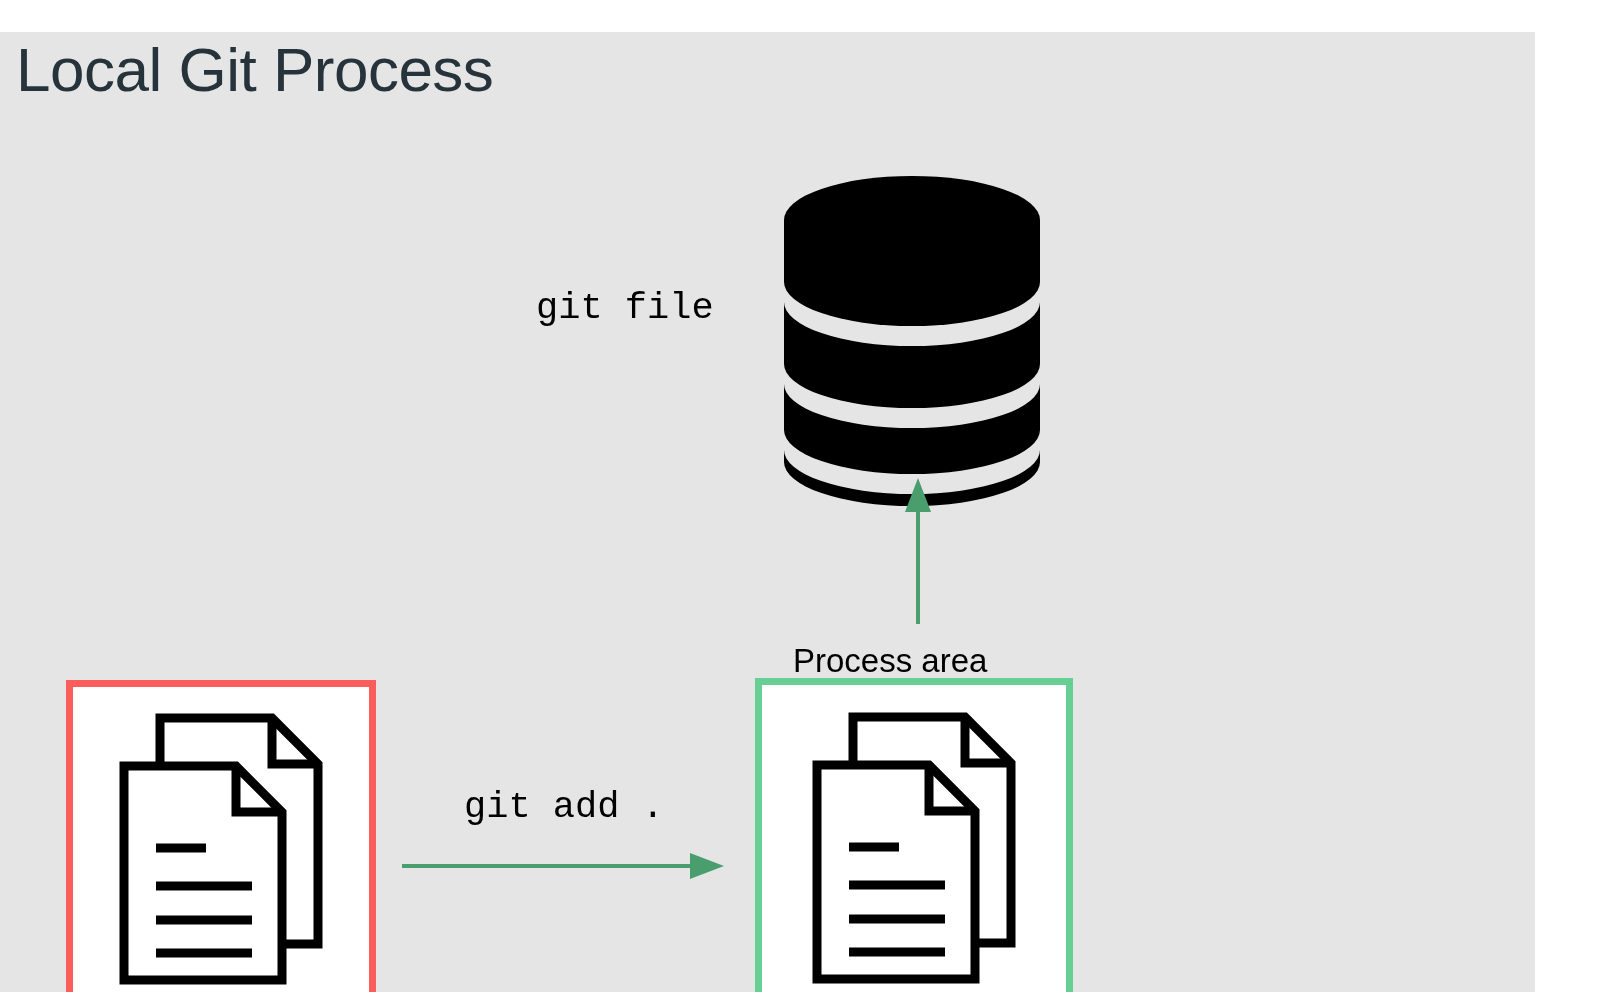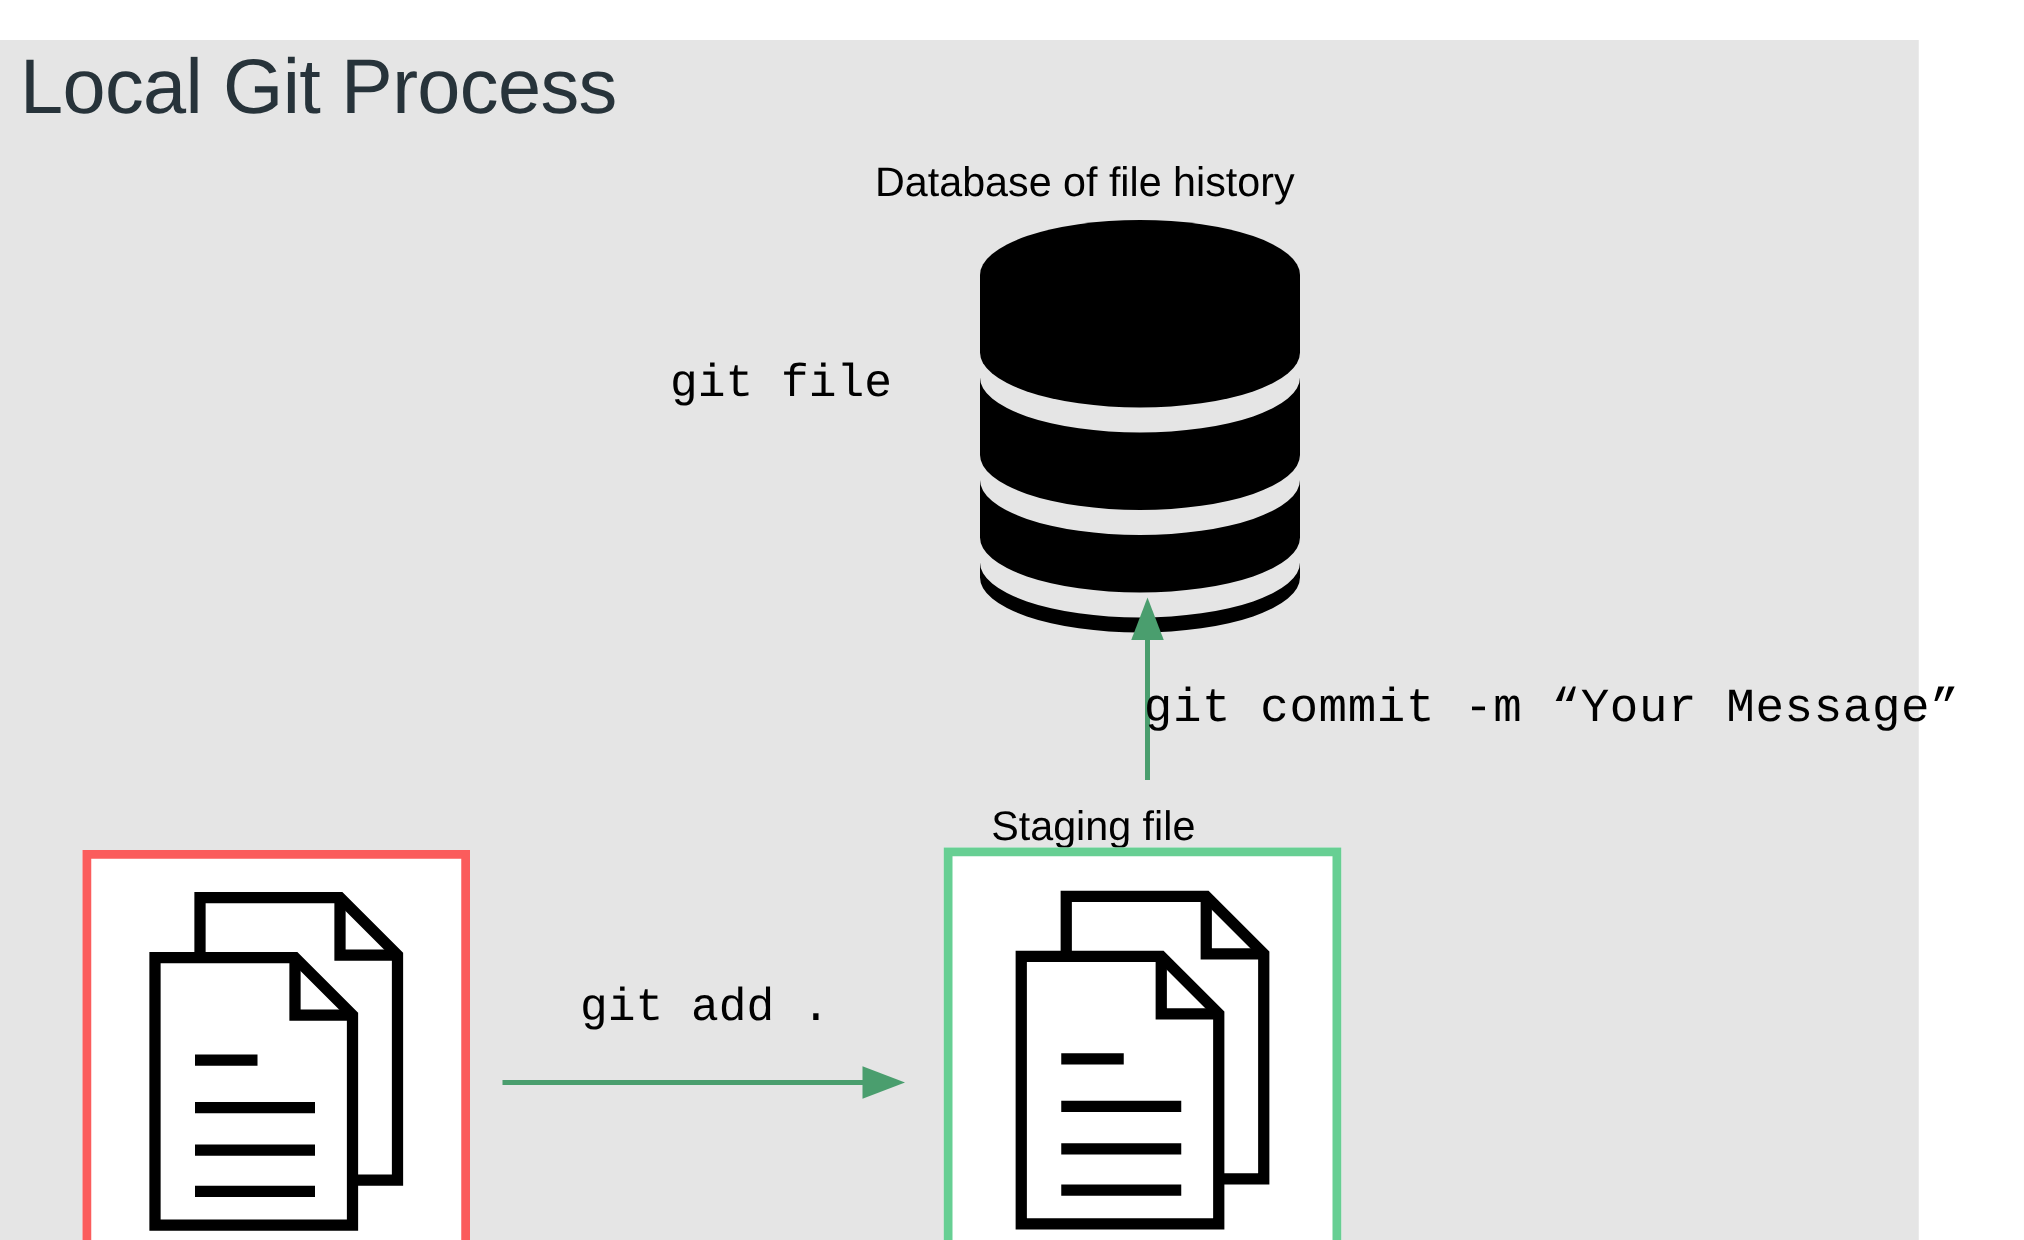--- a/index.html
+++ b/index.html
@@ -125,21 +125,20 @@
 
   svg { display: block; overflow: visible; }
 </style>
 </head>
 <body>
 
 <div id="slide">
 
   <div class="slide-title">Local Git Process</div>
 
-  <div class="label" id="db-label">Database of file history</div>
 
   <div id="db-icon">
     <svg width="300" height="300" viewBox="0 0 300 300" xmlns="http://www.w3.org/2000/svg" aria-hidden="true">
       <g fill="#000000">
 
         <path d="M 22,46 A 128,44 0 0 1 278,46 L 278,108 A 128,44 0 0 1 22,108 Z"></path>
 
         <path d="M 22,128 A 128,44 0 0 0 278,128 L 278,190 A 128,44 0 0 1 22,190 Z"></path>
 
         <path d="M 22,210 A 128,44 0 0 0 278,210 L 278,256 A 128,44 0 0 1 22,256 Z"></path>
@@ -151,21 +150,20 @@
 
   <div class="cmd" id="cmd-init">git file</div>
 
   <div id="arrow-commit">
     <svg width="64" height="152" viewBox="0 0 64 152" xmlns="http://www.w3.org/2000/svg" aria-hidden="true">
       <line x1="32" y1="152" x2="32" y2="26" stroke="#4a9e6e" stroke-width="4"></line>
       <polygon points="32,6 45,40 19,40" fill="#4a9e6e"></polygon>
     </svg>
   </div>
 
-  <div class="cmd" id="cmd-commit">git commit -m “Your Message”</div>
 
 
   <div class="zone-box" id="untracked-box">
     <div class="docs-icon">
       <svg width="230" height="280" viewBox="0 0 230 280" xmlns="http://www.w3.org/2000/svg" aria-hidden="true">
         <g fill="#ffffff" stroke="#000000" stroke-width="9" stroke-linejoin="miter">
 
           <path d="M 54,10 L 166,10 L 212,56 L 212,236 L 54,236 Z"></path>
           <path d="M 166,10 L 166,56 L 212,56" fill="none"></path>
 
@@ -185,21 +183,21 @@
 
   <div class="cmd" id="cmd-add">git add .</div>
 
   <div id="arrow-add">
     <svg width="330" height="44" viewBox="0 0 330 44" xmlns="http://www.w3.org/2000/svg" aria-hidden="true">
       <line x1="4" y1="22" x2="300" y2="22" stroke="#4a9e6e" stroke-width="4"></line>
       <polygon points="326,22 292,35 292,9" fill="#4a9e6e"></polygon>
     </svg>
   </div>
 
-  <div class="label" id="staging-label">Staging file</div>
+  <div class="label" id="staging-label">Process area</div>
 
   <div class="zone-box" id="staging-box">
     <div class="docs-icon">
       <svg width="230" height="280" viewBox="0 0 230 280" xmlns="http://www.w3.org/2000/svg" aria-hidden="true">
         <g fill="#ffffff" stroke="#000000" stroke-width="9" stroke-linejoin="miter">
           <path d="M 54,10 L 166,10 L 212,56 L 212,236 L 54,236 Z"></path>
           <path d="M 166,10 L 166,56 L 212,56" fill="none"></path>
           <path d="M 18,58 L 130,58 L 176,104 L 176,272 L 18,272 Z"></path>
           <path d="M 130,58 L 130,104 L 176,104" fill="none"></path>
         </g>

